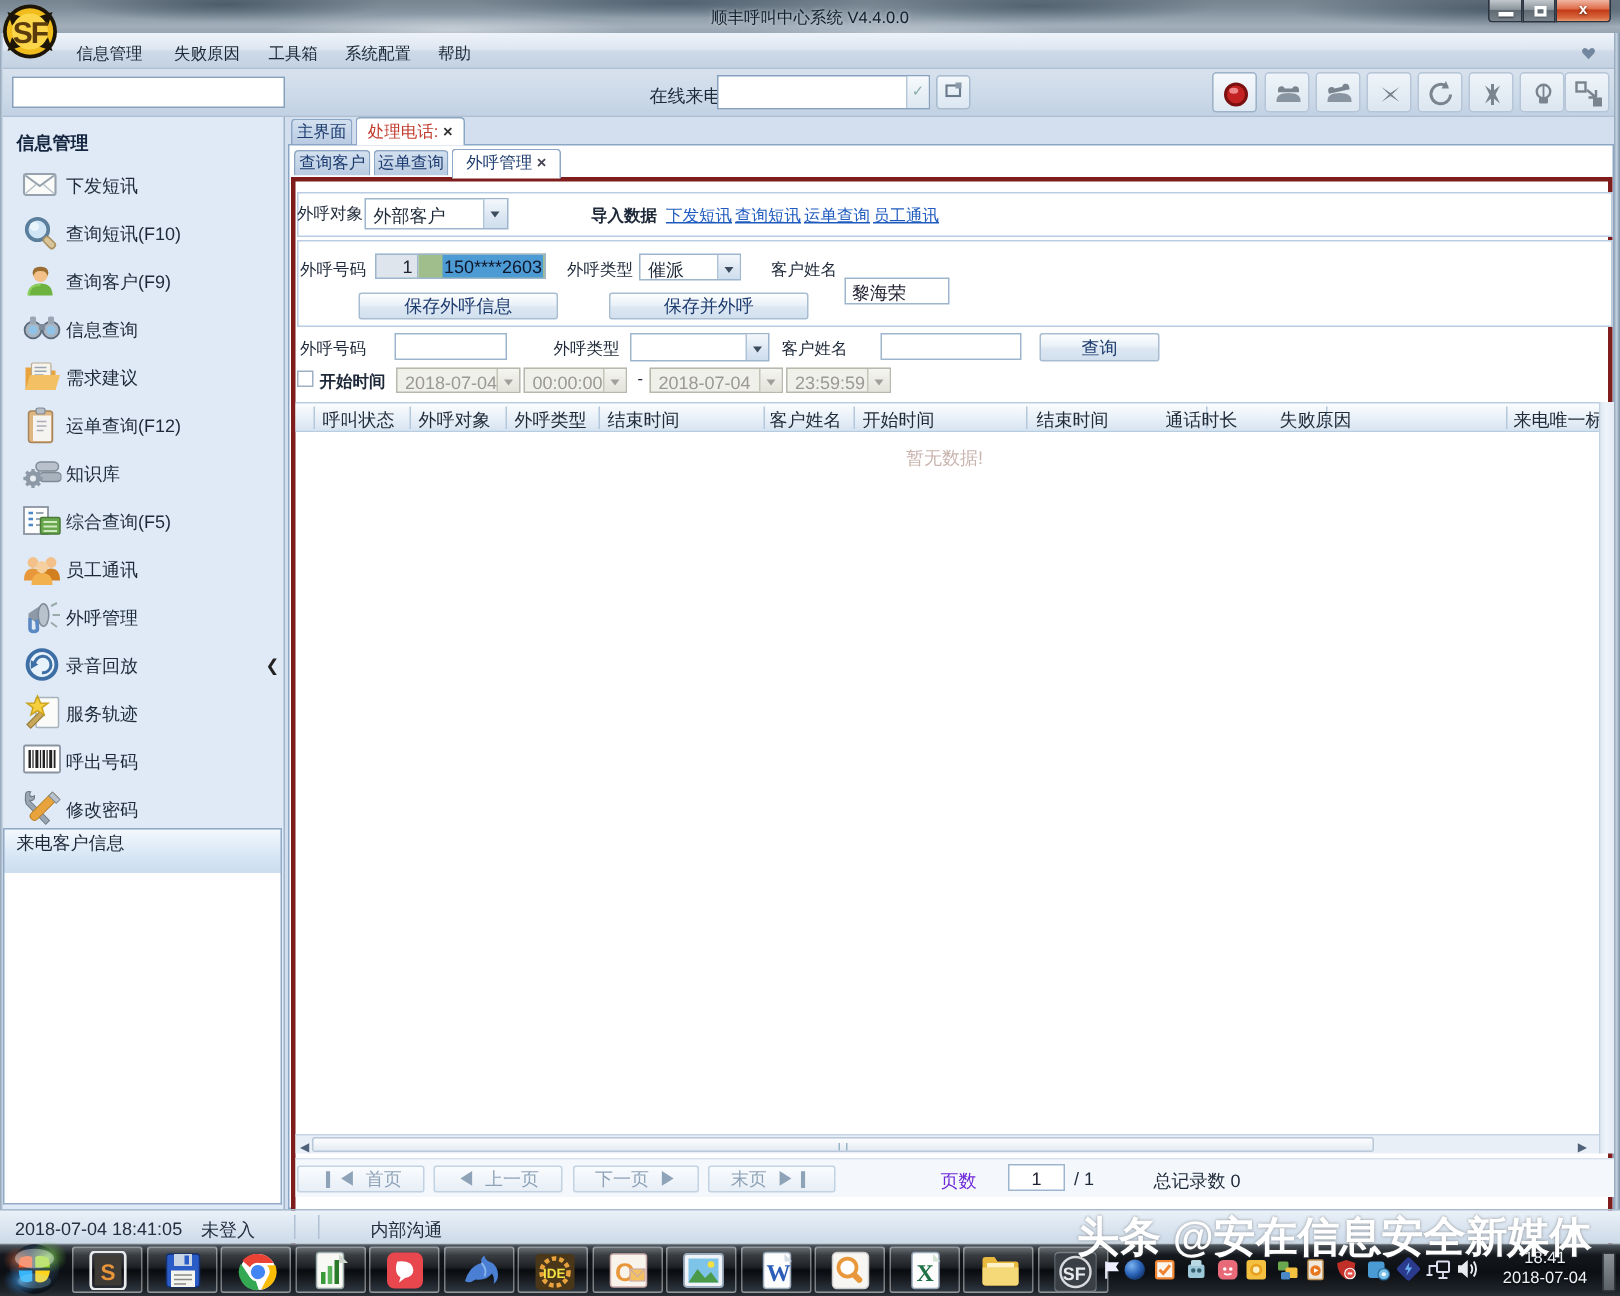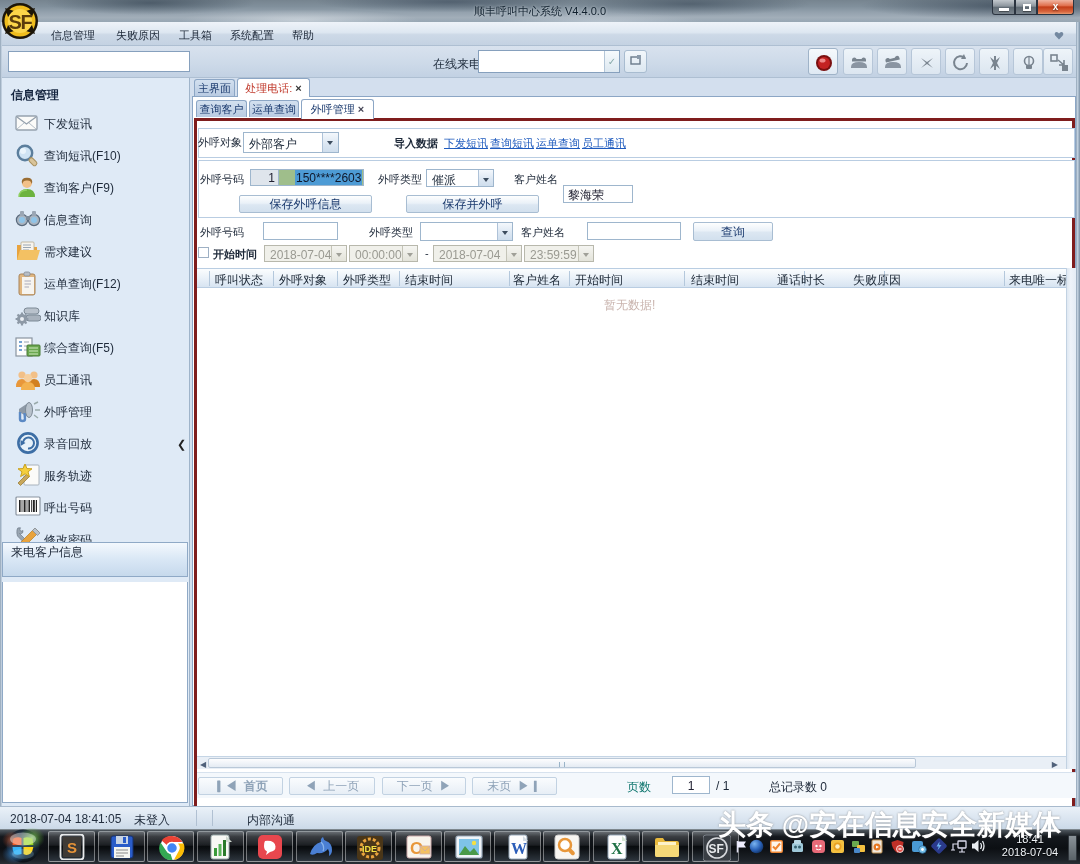--- a/index.html
+++ b/index.html
@@ -39,21 +39,21 @@
   border-bottom:1px solid #aebfd2; }
 .tbinput { position:absolute; background:#fff; border:1px solid #86a0bd; }
 .tbbtn { position:absolute; width:30px; height:27px; top:2px; border:1px solid #b6c6d8; border-radius:3px; background:linear-gradient(180deg,#eef4f9,#dce6f0); }
 .tbbtn svg { position:absolute; left:4px; top:3px; }
 
 
 #sidebar { left:2px; top:78px; width:188px; height:728px; background:#dfeaf6; border-right:1px solid #9fb4ca; }
 .sideitem { position:absolute; left:13px; height:24px; }
 .sideitem svg { position:absolute; left:0; top:0; }
 .sideitem span { position:absolute; left:29px; top:5px; white-space:nowrap; color:#1e2a3a; }
-#callpanel-h { left:0px; top:464px; width:186px; height:35px;
+#callpanel-h { left:0px; top:474px; width:186px; height:35px;
   background:linear-gradient(180deg,#f3f8fd 0%,#d9e7f5 50%,#c6d9ec 100%);
   border:1px solid #8fa9c6; line-height:18px; padding-left:8px; color:#1c2737;font-family:Liberation Serif, serif; }
 #callpanel-b { left:0px; top:504px; width:186px; height:221px; background:#fff; border:1px solid #8fa9c6; border-top:none; }
 #collapse { left:177px; top:434px; width:10px; height:20px; color:#222; font-size:11px; line-height:20px; }
 
 
 #main { left:192px; top:78px; width:886px; height:728px; }
 .tab { position:absolute; border:1px solid #8ca6c5; border-bottom:none; border-radius:3px 3px 0 0; text-align:center; color:#1b3a6e; font-size:11px; }
 .tab.inactive { background:linear-gradient(180deg,#d3e0ef 0%,#b9cbe2 100%); }
 .tab.active { background:#fff; }
@@ -453,25 +453,25 @@
 
       <div class="abs" id="hscroll">
         <div class="harr" style="left:3px;">◀</div>
         <div class="abs" id="hthumb">
             <div style="position:absolute; left:350px; top:3px; width:6px; height:5px; border-left:1px solid #9ab4c8; border-right:1px solid #9ab4c8;"></div>
           </div>
         <div class="harr" style="right:8px;">▶</div>
       </div>
 
       <div class="abs" id="pager">
-        <div class="pbtn" style="left:1px; width:85px;font-weight:bold;">▎◀&nbsp;&nbsp;首页</div>
+        <div class="pbtn" style="left:1px; width:85px;">▎◀&nbsp;&nbsp;首页</div>
         <div class="pbtn" style="left:92px; width:86px;">◀&nbsp;&nbsp;上一页</div>
         <div class="pbtn" style="left:185px; width:84px;">下一页&nbsp;&nbsp;▶</div>
         <div class="pbtn" style="left:275px; width:85px;">末页&nbsp;&nbsp;▶▎</div>
-        <div class="abs" style="left:430px; top:6px; color:#0f766e;">页数</div>
+        <div class="abs" style="left:430px; top:6px; color:#6d28d9;">页数</div>
         <div class="finput" style="left:475px; top:3px; width:38px; height:18px; text-align:center; padding-top:2px;">1</div>
         <div class="abs" style="left:519px; top:6px; color:#1d2838;">/ 1</div>
         <div class="abs" style="left:572px; top:6px; color:#1d2838;">总记录数 0</div>
       </div>
     </div>
   </div>
 </div>
 
 <div class="abs" style="left:1076px; top:22px; width:4px; height:784px; background:linear-gradient(90deg,#8fa2b5,#c3d2e0 40%,#7b90a5);"></div>
 <div class="abs" style="left:0px; top:22px; width:2px; height:784px; background:linear-gradient(90deg,#8fa2b5,#cfdcea);"></div>

